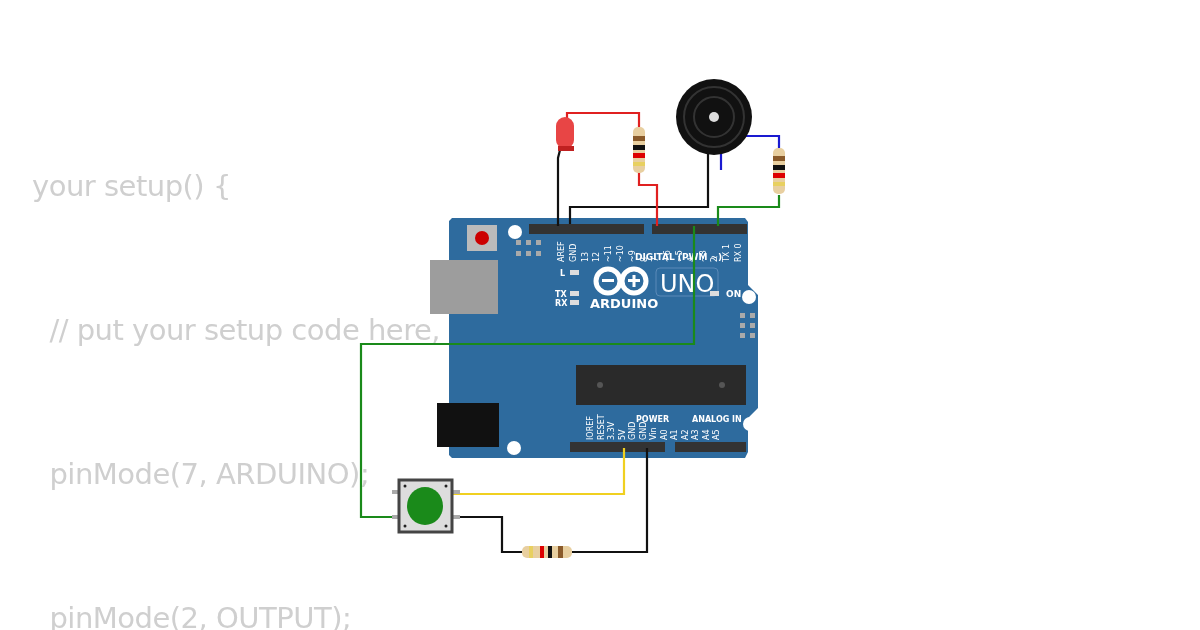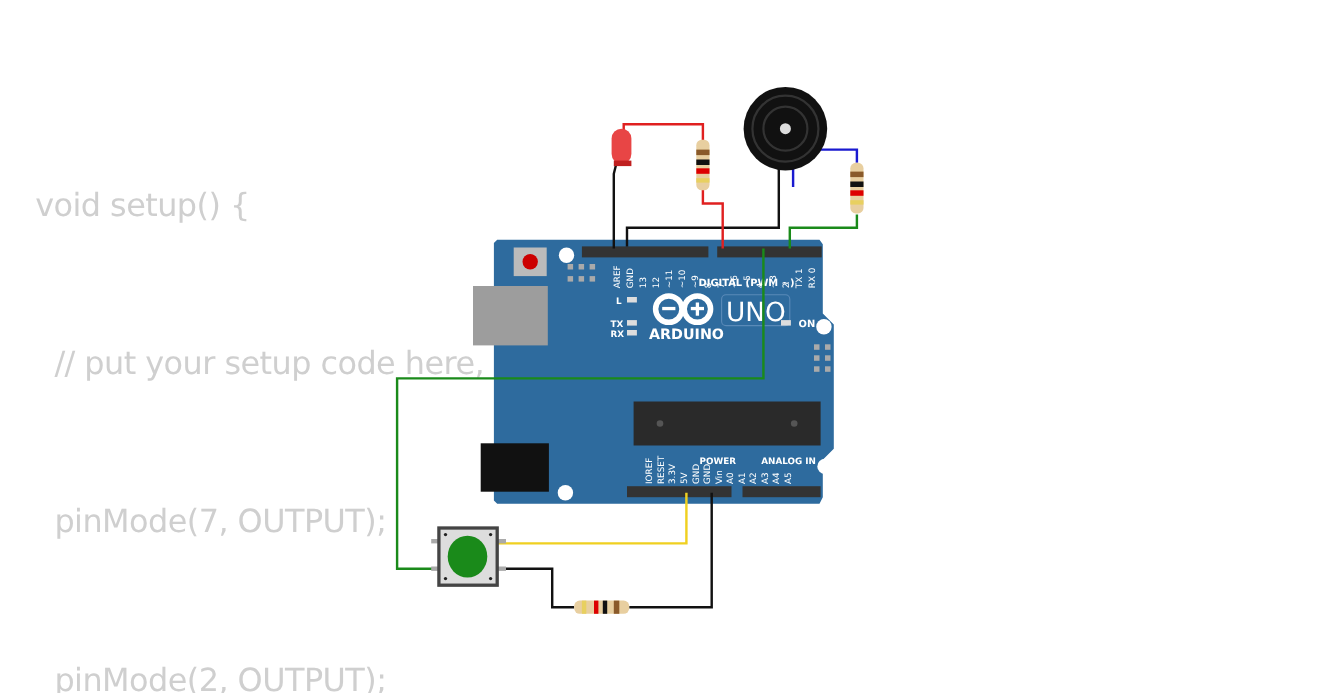--- a/index.html
+++ b/index.html
@@ -6,23 +6,23 @@
   body{width:1200px;height:630px;position:relative;overflow:hidden;font-family:"DejaVu Sans","Liberation Sans",sans-serif;}
   .code{position:absolute;left:32px;top:66px;color:#cfcfcf;font-size:29px;line-height:48px;letter-spacing:-0.5px;white-space:pre;font-family:"DejaVu Sans",sans-serif;}
   .code .ln{height:48px;}
   svg#circuit{position:absolute;left:0;top:0;}
   .lbl{font-family:"DejaVu Sans",sans-serif;fill:#fff;font-weight:bold;}
 </style>
 </head>
 <body>
 
 <div class="code">
-  <div class="ln">void setup() {</div>
+  <div class="ln">your setup() {</div>
   <div class="ln">  // put your setup code here, to run once:</div>
-  <div class="ln">  pinMode(7, OUTPUT);</div>
+  <div class="ln">  pinMode(7, ARDUINO);</div>
   <div class="ln">  pinMode(2, OUTPUT);</div>
   
   
   
   
   
   
   
   
 </div>

